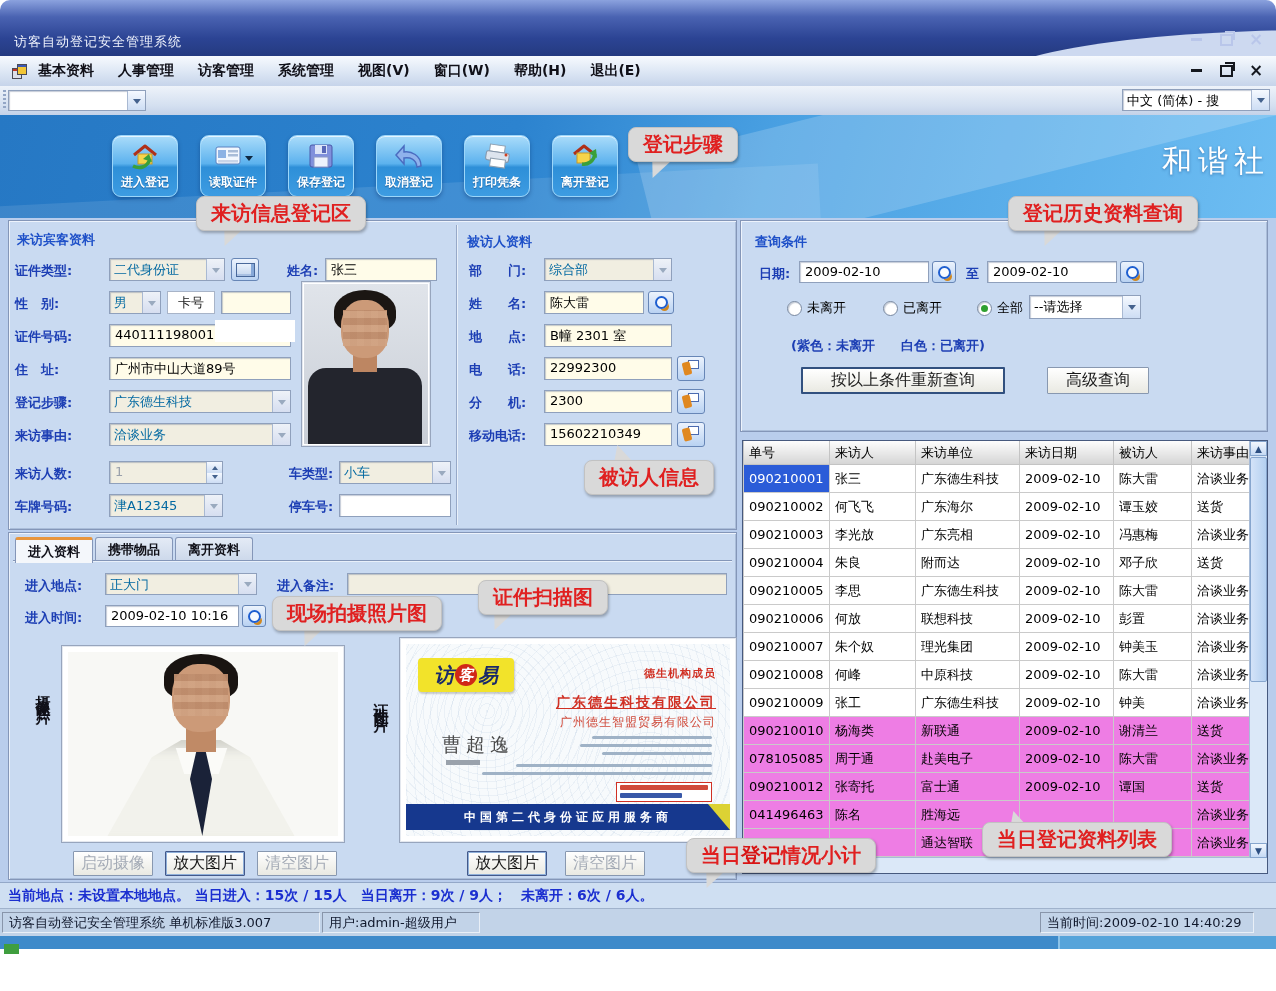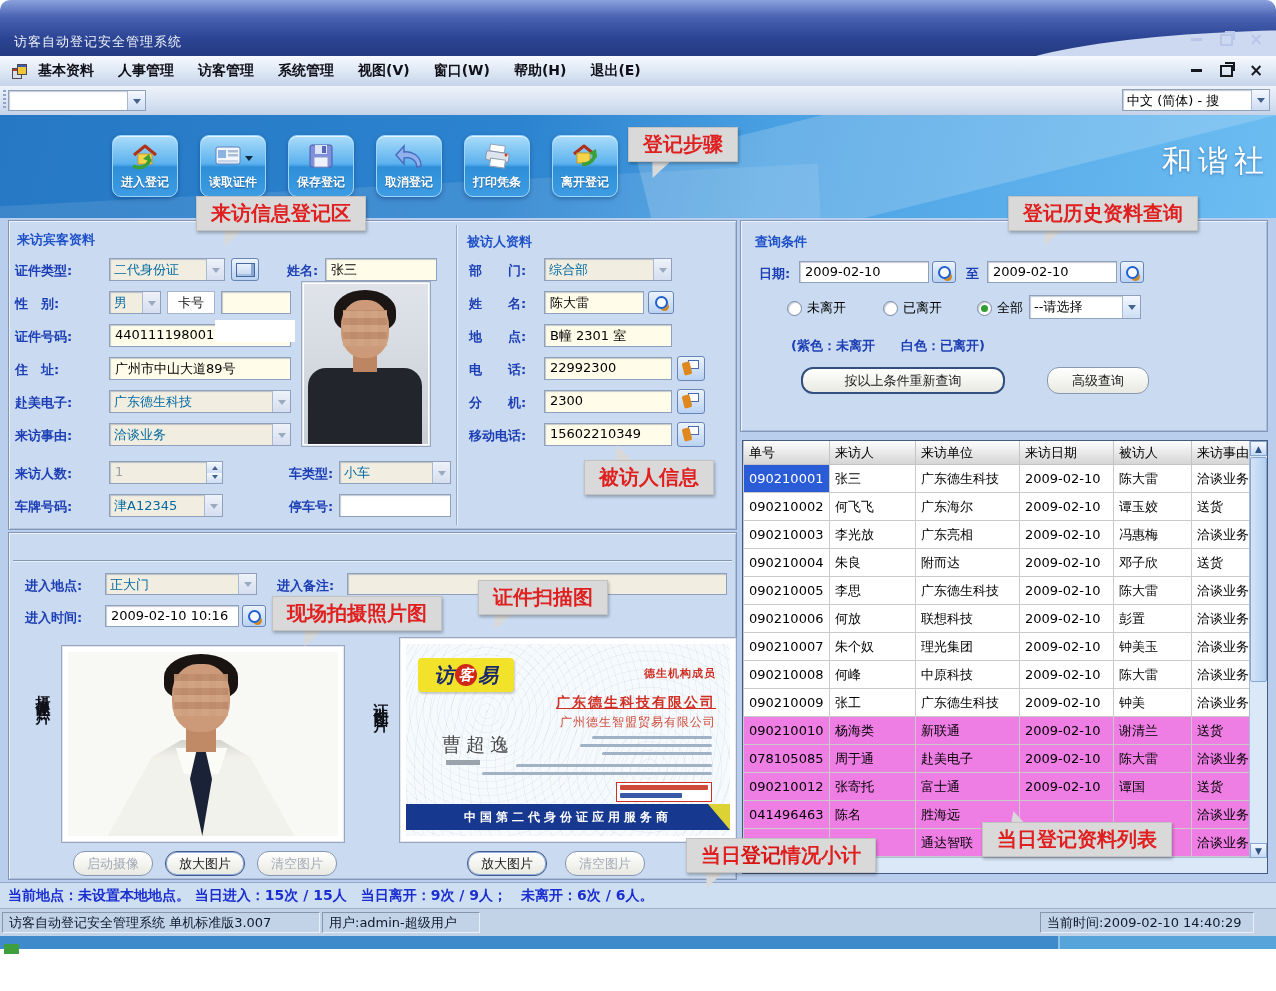--- a/index.html
+++ b/index.html
@@ -93,21 +93,21 @@
   .spin .arrows span{flex:1;background:linear-gradient(180deg,#f5f9ff,#cdddf4);display:flex;align-items:center;justify-content:center;}
   .spin .up::after{content:'';border:3px solid transparent;border-bottom:4px solid #44628e;margin-bottom:2px;}
   .spin .dn::after{content:'';border:3px solid transparent;border-top:4px solid #44628e;margin-top:2px;}
 
   
   .radio{position:absolute;display:inline-flex;align-items:center;gap:5px;font-size:13px;color:#000;white-space:nowrap;}
   .radio i{width:13px;height:13px;border-radius:50%;background:#fff;border:1px solid #7888a0;box-shadow:inset 1px 1px 1px rgba(110,125,150,.4);position:relative;}
   .radio.checked i::after{content:'';position:absolute;left:3px;top:3px;right:3px;bottom:3px;border-radius:50%;background:#2fa02f;}
 
   
-  .btn{position:absolute;background:linear-gradient(180deg,#ffffff,#e9e9e2);border:1px solid #8898b0;border-radius:12px;font-size:13px;display:flex;align-items:center;justify-content:center;color:#1a1a1a;cursor:pointer;box-sizing:border-box;white-space:nowrap;}
+  .btn{position:absolute;background:linear-gradient(180deg,#ffffff,#e9e9e2);border:1px solid #8898b0;border-radius:1px;font-size:16px;display:flex;align-items:center;justify-content:center;color:#1a1a1a;cursor:pointer;box-sizing:border-box;white-space:nowrap;}
   .btn.gray{color:#a4abb6;}
   .btn.primary{border:1px solid #44598a;box-shadow:inset 0 0 0 1px #8fb0da;}
   .btn.default{border:2px solid #31507f;}
 
   
   .tablewrap{position:absolute;left:742px;top:222px;width:526px;height:434px;background:#fff;border:1px solid #46597e;box-sizing:border-box;overflow:hidden;}
   table.grid{border-collapse:collapse;table-layout:fixed;width:508px;background:#fff;}
   table.grid th{background:linear-gradient(180deg,#fdfdfd,#d5d5d5);border:1px solid #c4c4c4;border-top:none;font-weight:normal;font-size:13px;text-align:left;padding:0 5px;height:23px;white-space:nowrap;overflow:hidden;color:#000;}
   table.grid td{border:1px solid #cacaca;font-size:13px;padding:0 5px;height:27px;white-space:nowrap;overflow:hidden;color:#000;background:#fff;}
   table.grid tr.pink td{background:#ee7de4;}
@@ -161,21 +161,21 @@
   .card-name{position:absolute;left:36px;top:88px;font-size:19px;color:#4a4a4a;letter-spacing:5px;font-family:"DejaVu Serif","Liberation Serif",serif;}
   .card-name-sub{position:absolute;left:40px;top:116px;width:34px;height:5px;background:#9aa2ac;}
   .cline{position:absolute;height:3px;background:#9fb2c6;border-radius:2px;}
   .card-hot{position:absolute;right:18px;top:138px;width:96px;height:20px;background:#fff;border:1px solid #d03024;box-sizing:border-box;padding:2px 3px;}
   .card-hot i{display:block;height:5px;background:#d04a3a;margin-bottom:3px;border-radius:1px;}
   .card-hot i:last-child{background:#3858a8;width:70%;}
   .card-band{position:absolute;left:0;right:0;bottom:6px;height:26px;background:#16388e;color:#fff;display:flex;align-items:center;justify-content:center;font-size:12px;font-weight:bold;letter-spacing:4px;}
   .card-band::after{content:'';position:absolute;right:0;top:0;border-top:26px solid #f2e32a;border-left:22px solid transparent;opacity:.9;}
 
   
-  .callout{position:absolute;background:#d9d9d9;border:1px solid #c2c2c2;border-radius:0;color:#e02020;font-weight:bold;font-size:20px;padding:3px 14px;white-space:nowrap;z-index:60;box-shadow:1px 2px 3px rgba(0,0,0,.28);}
+  .callout{position:absolute;background:#d9d9d9;border:1px solid #c2c2c2;border-radius:8px;color:#e02020;font-weight:bold;font-size:20px;padding:3px 14px;white-space:nowrap;z-index:60;box-shadow:1px 2px 3px rgba(0,0,0,.28);}
   .callout .heavy{font-weight:900;color:#d81414;}
   .tail{position:absolute;width:0;height:0;border:11px solid transparent;z-index:59;}
   .tail.down{border-top:20px solid #d9d9d9;transform:skewX(-28deg);}
   .tail.up{border-bottom:20px solid #d9d9d9;transform:skewX(20deg);}
 
   
   .summary{position:absolute;left:0;top:882px;width:1276px;height:26px;background:#cfdff2;border-top:1px solid #93a8c8;display:flex;align-items:center;}
   .summary span{margin-left:8px;font-size:14px;font-weight:bold;color:#1b2fd0;white-space:nowrap;}
   .statusbar{position:absolute;left:0;top:908px;width:1276px;height:28px;background:#c2d3e8;border-top:1px solid #a0b2cc;}
   .scell{position:absolute;top:3px;height:21px;border:1px solid;border-color:#8895aa #e9eff7 #e9eff7 #8895aa;font-size:13px;color:#10182c;display:flex;align-items:center;padding:0 6px;box-sizing:border-box;white-space:nowrap;}
@@ -334,21 +334,21 @@
       <span class="mini-label" style="left:158px;top:70px;width:48px;height:23px;">卡号</span>
       <span class="inp" style="left:212px;top:70px;width:70px;height:23px;"></span>
 
       <span class="lbl" style="left:6px;top:107px;">证件号码:</span>
       <span class="inp" style="left:100px;top:103px;width:182px;height:23px;">4401111980010</span>
       <span style="position:absolute;left:206px;top:99px;width:80px;height:22px;background:#fff;"></span>
 
       <span class="lbl" style="left:6px;top:140px;">住　址:</span>
       <span class="inp" style="left:100px;top:136px;width:182px;height:23px;">广州市中山大道89号</span>
 
-      <span class="lbl" style="left:6px;top:173px;">赴美电子:</span>
+      <span class="lbl" style="left:6px;top:173px;">登记步骤:</span>
       <span class="sel dis" style="left:100px;top:169px;width:182px;height:23px;">
         <span class="val">广东德生科技</span>
         <span class="dd"></span>
       </span>
 
       <span class="lbl" style="left:6px;top:206px;">来访事由:</span>
       <span class="sel dis" style="left:100px;top:202px;width:182px;height:23px;">
         <span class="val">洽谈业务</span>
         <span class="dd"></span>
       </span>
@@ -588,20 +588,25 @@
       </div>
       <div class="hsb">
         <span class="sb-ar" style="left:0;">◄</span>
         <span class="thumb"></span>
         <span class="sb-ar" style="right:0;">►</span>
       </div>
       <span class="sbcorner"></span>
     </div>
 
     <div class="panel" style="left:8px;top:314px;width:729px;height:348px;">
+      <div class="tabs">
+          <span class="tab active">进入资料</span>
+          <span class="tab">携带物品</span>
+          <span class="tab">离开资料</span>
+        </div>
       <span class="tabline"></span>
 
       <span class="lbl" style="left:16px;top:44px;">进入地点:</span>
       <span class="sel dis" style="left:96px;top:40px;width:152px;height:22px;">
         <span class="val">正大门</span>
         <span class="dd"></span>
       </span>
       <span class="lbl" style="left:268px;top:44px;">进入备注:</span>
       <span class="inp dis" style="left:338px;top:40px;width:380px;height:22px;"></span>
 

